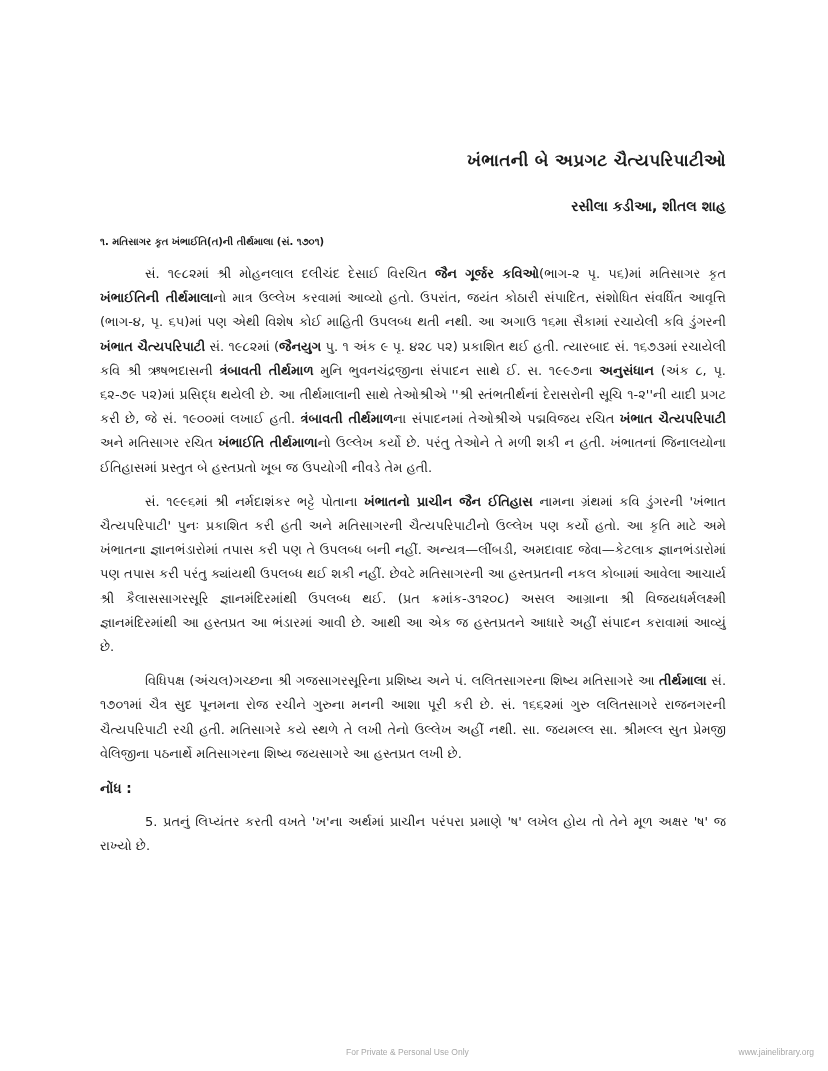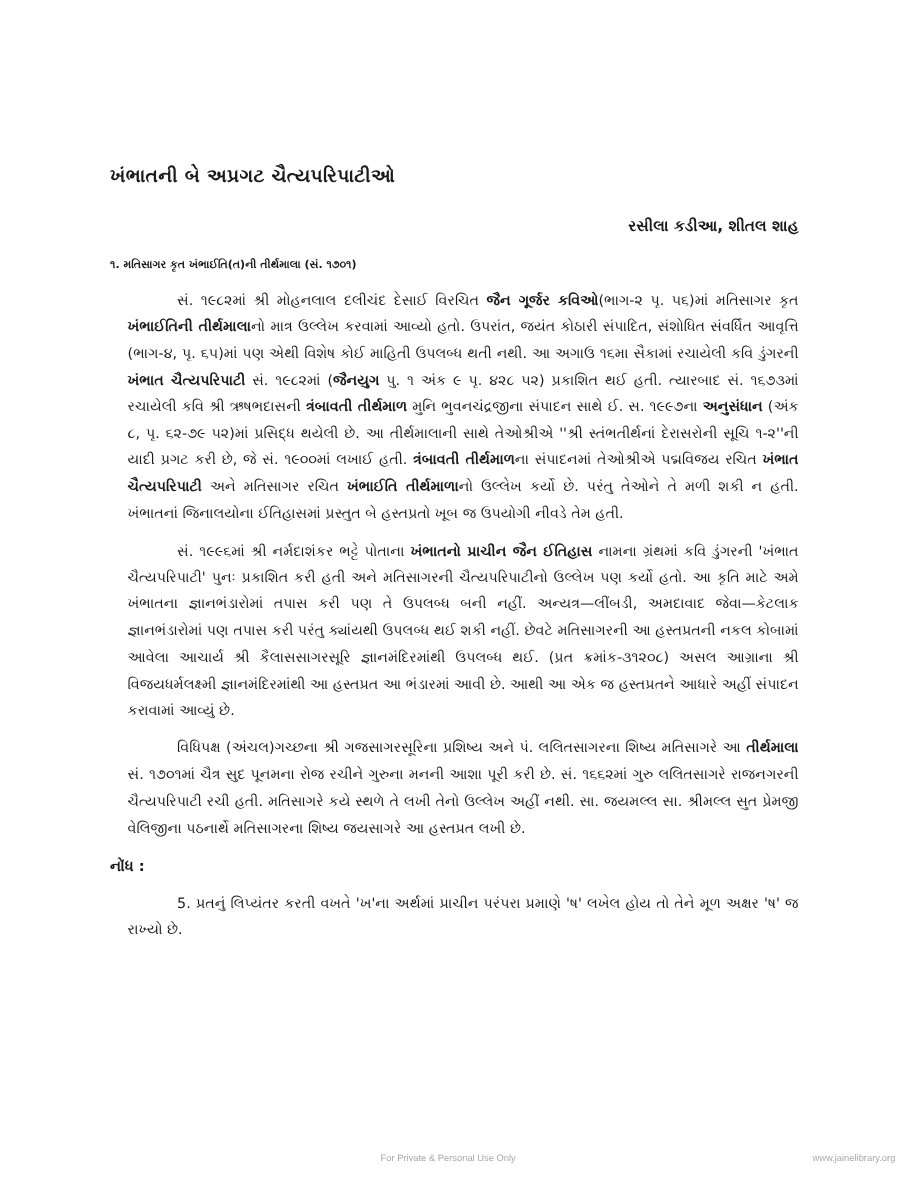--- a/index.html
+++ b/index.html
@@ -12,21 +12,21 @@
     color: #1a1a1a;
   }
   .page {
     position: absolute;
     left: 100px; top: 0;
     width: 626px;
   }
   .title {
     position: absolute;
     top: 150px; left: 0; width: 626px;
-    text-align: left;
+    text-align: right;
     font-size: 17px;
     font-weight: bold;
     letter-spacing: 0.3px;
   }
   .authors {
     position: absolute;
     top: 198px; right: 0;
     font-size: 14px;
     font-weight: bold;
     text-align: right;
@@ -38,21 +38,21 @@
     font-weight: bold;
   }
   .body-text {
     position: absolute;
     top: 262px; left: 0; width: 626px;
     font-size: 13px;
     line-height: 24.2px;
     text-align: justify;
   }
   .body-text p {
-    margin: 0 0 10px 16px;
+    margin: 0 0 10px 0;
     text-indent: 45px;
   }
   .body-text b { font-weight: bold; }
   .note-heading {
     font-weight: bold;
     margin: 0 0 10px 0;
     font-size: 13.5px;
   }
   .footer {
     position: absolute;

